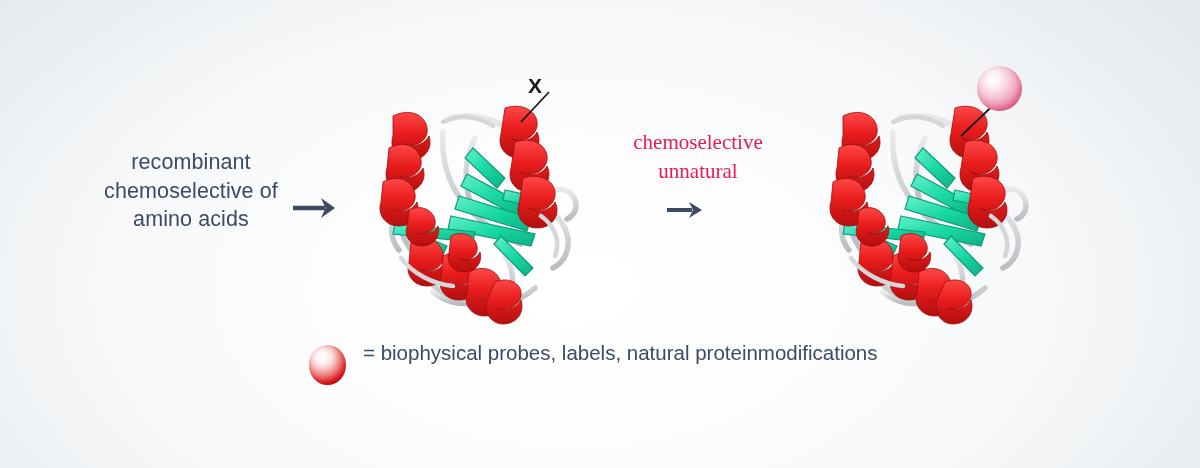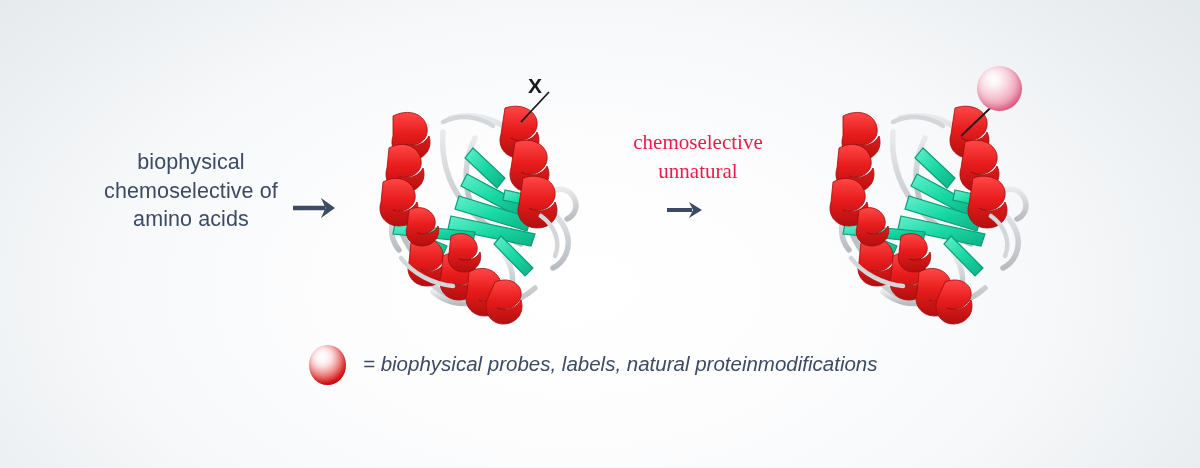--- a/index.html
+++ b/index.html
@@ -99,41 +99,39 @@
         #ffffff 0%, #fff7f7 13%, #fbdede 26%, #f08a8a 48%, #e01717 74%, #c50000 100%);
     box-shadow: inset -2px -3px 6px rgba(150,0,0,0.35);
   }
 
   
   .legend {
     position: absolute;
     left: 306px;
     top: 340px;
     display: flex;
-    align-items: center;
     gap: 12px;
-    font-style: italic;
   }
   .legend-spacer { width: 45px; height: 48px; }
   .legend-text {
     color: #3c4a63;
     font-size: 20.5px;
     line-height: 26px;
     white-space: nowrap;
   }
 
   .leader { position: absolute; }
 </style>
 </head>
 <body>
 
 <div id="figure">
 
   <div class="caption-left">
-    <div>biophysical</div>
+    <div>recombinant</div>
     <div>chemoselective of</div>
     <div>amino acids</div>
   </div>
 
   <div class="arrow arrow-1">
     <svg width="50" height="28" viewBox="0 0 50 28">
       <path d="M2 14 H34" stroke="#3c4a63" stroke-width="4.5" fill="none" stroke-linecap="butt"></path>
       <path d="M30 4 L44 14 L30 24 L34.5 14 Z" fill="#3c4a63"></path>
     </svg>
   </div>

